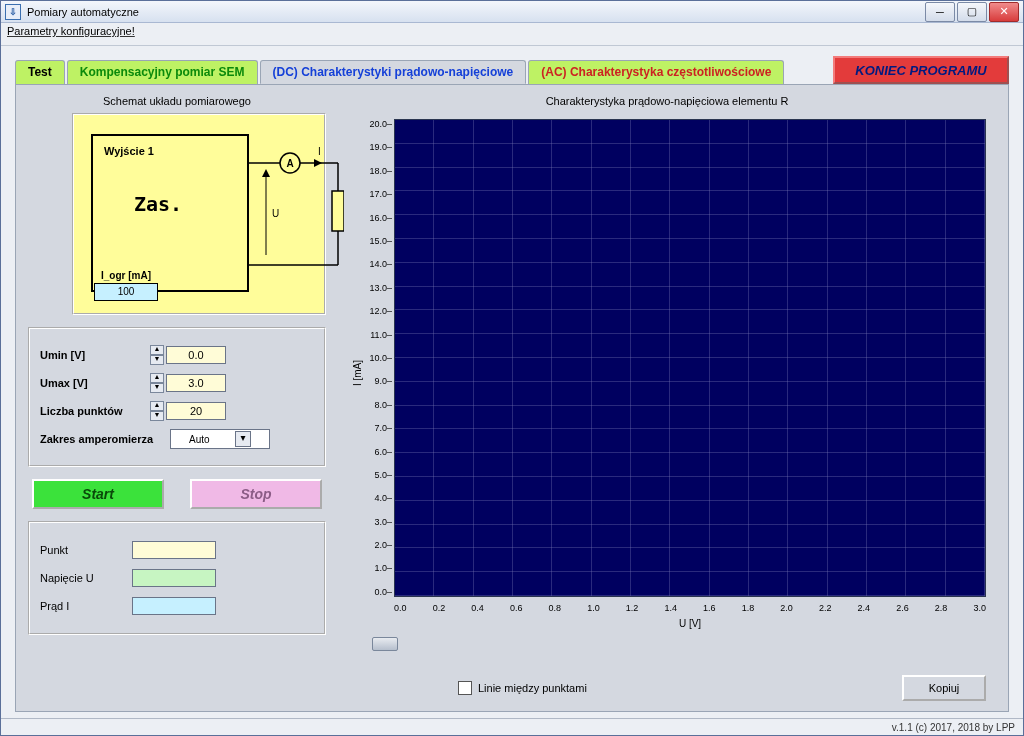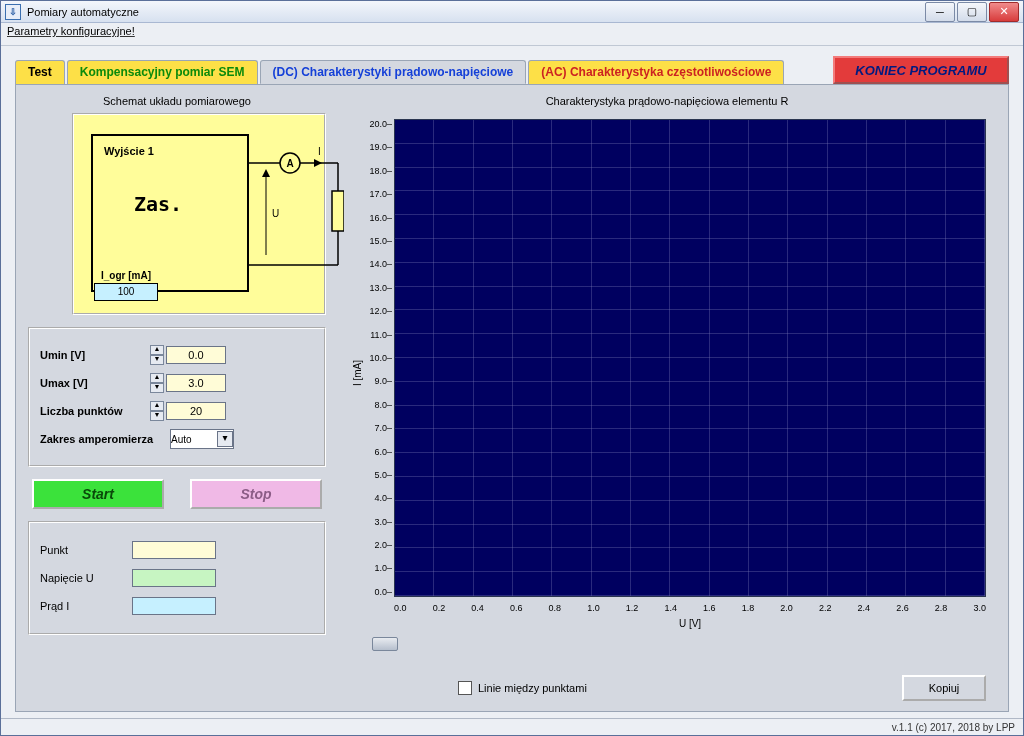--- a/index.html
+++ b/index.html
@@ -8,41 +8,41 @@
   .titlebar-ico{width:14px;height:14px;border:1px solid #3b6fb0;background:#e8eef8;margin-right:6px;display:flex;align-items:center;justify-content:center;color:#2a5da4;font-size:9px;font-weight:bold;}
   .title-text{flex:1;}
   .win-btns{display:flex;gap:2px;}
   .win-btn{width:28px;height:18px;border:1px solid #7b8aa6;background:linear-gradient(#f5f7fb,#d3dcea);border-radius:2px;display:flex;align-items:center;justify-content:center;}
   .win-btn.close{background:linear-gradient(#f08b8b,#d83c3c);border-color:#a02b2b;color:#fff;}
   .menubar{height:20px;padding:2px 6px;border-bottom:1px solid #c0c8d4;}
   .menubar span{text-decoration:underline;text-decoration-color:#333;}
   .client{flex:1;padding:10px 14px 6px 14px;display:flex;flex-direction:column;}
   .tabrow{display:flex;align-items:flex-end;}
   .tabs{display:flex;}
-  .tab{padding:4px 12px;border:1px solid #9aa5b5;border-bottom:none;background:#fde047;margin-right:2px;font-weight:bold;border-radius:3px 3px 0 0;font-size:12px;}
+  .tab{padding:4px 12px;border:1px solid #9aa5b5;border-bottom:none;background:#bef264;margin-right:2px;font-weight:bold;border-radius:3px 3px 0 0;font-size:12px;}
   .tab.green{color:#0b8a0b;}
   .tab.active{background:#d4d8e0;color:#1540d8;border-bottom:1px solid #d4d8e0;position:relative;z-index:2;}
   .tab.red{color:#c22;}
   .endbtn{margin-left:auto;width:172px;height:24px;background:#e33b3b;border:2px outset #f37b7b;color:#001a80;font-weight:bold;font-style:italic;font-size:13px;display:flex;align-items:center;justify-content:center;}
   .panel{flex:1;border:1px solid #9aa5b5;background:#d4d8e0;display:flex;gap:12px;padding:10px 12px;}
   .leftcol{width:298px;display:flex;flex-direction:column;gap:12px;}
   .section-title{text-align:center;font-size:11px;margin-bottom:6px;}
   .inset{border:2px groove #fff;background:#d4d8e0;padding:8px 10px;}
   .schematic{background:#fffd9a;border:2px groove #fff;height:198px;position:relative;margin-left:44px;}
   .schem-inner{position:absolute;left:16px;top:18px;width:254px;height:160px;}
   .iogr-box{position:absolute;left:20px;bottom:12px;}
   .iogr-lbl{font-weight:bold;font-size:10px;text-align:center;}
   .iogr-val{width:62px;height:16px;background:#c6f0ff;border:1px solid #000;text-align:center;line-height:16px;font-size:10px;margin-top:2px;}
   .params .row{display:flex;align-items:center;margin:8px 0;}
   .params .lbl{width:110px;font-weight:bold;}
   .spin{display:flex;align-items:center;}
   .spin-btns{display:flex;flex-direction:column;margin-right:2px;}
   .spin-btns div{width:12px;height:8px;border:1px solid #7a879b;background:#e6eaf1;font-size:7px;line-height:6px;text-align:center;}
   .numfield{width:58px;height:16px;background:#fffcd7;border:1px solid #6a7488;text-align:center;line-height:16px;}
-  .select{width:62px;height:18px;background:#fff;border:1px solid #6a7488;display:flex;align-items:center;padding:0 0;font-size:10px;}
+  .select{width:62px;height:18px;background:#fff;border:1px solid #6a7488;display:flex;align-items:center;padding:0 18px;font-size:10px;}
   .select .arrow{margin-left:auto;width:14px;height:14px;border:1px solid #6a7488;background:#e6eaf1;text-align:center;line-height:12px;}
   .btnrow{display:flex;gap:26px;padding:0 4px;}
   .bigbtn{flex:1;height:26px;border:2px outset #fff;font-weight:bold;font-style:italic;font-size:14px;display:flex;align-items:center;justify-content:center;}
   .bigbtn.start{background:#3be23b;color:#0a4a0a;}
   .bigbtn.stop{background:#f0b9e6;color:#8b5c86;}
   .readouts .row{display:flex;align-items:center;margin:10px 0;}
   .readouts .lbl{width:92px;}
   .ro-field{width:82px;height:16px;border:1px solid #6a7488;}
   .ro-yellow{background:#fffcd7;}
   .ro-green{background:#c7f5c2;}

